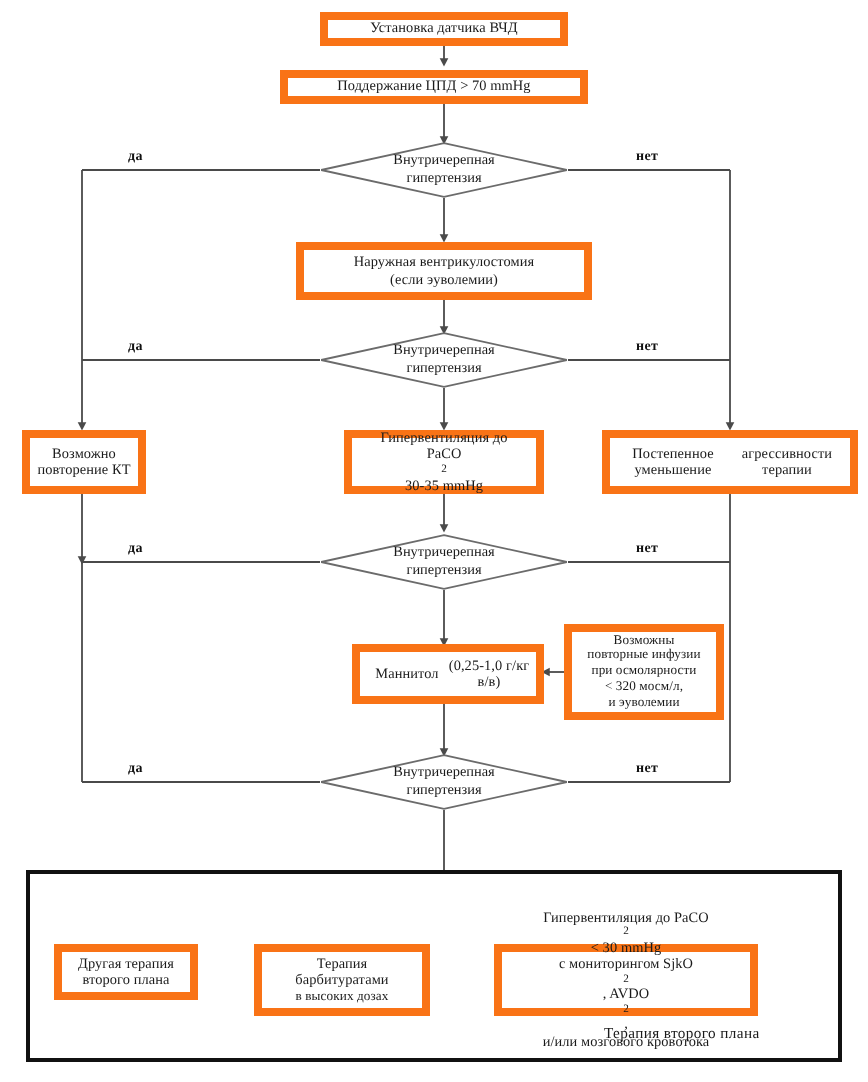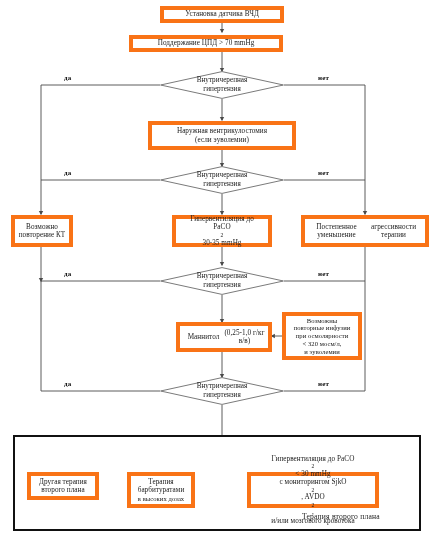--- a/index.html
+++ b/index.html
@@ -131,21 +131,21 @@
       <line x1="63" y1="463" x2="63" y2="472" marker-end="url(#arrow)"></line>
       <line x1="163" y1="463" x2="163" y2="472" marker-end="url(#arrow)"></line>
       <line x1="327" y1="463" x2="327" y2="472" marker-end="url(#arrow)"></line>
     </g>
   </svg>
 
   <div class="node" style="left:160px;top:6px;width:124px;height:17px;">
     <span>Установка датчика ВЧД</span>
   </div>
 
-  <div class="node" style="left:129px;top:35px;width:154px;height:17px;">
+  <div class="node" style="left:140px;top:35px;width:154px;height:17px;">
     <span>Поддержание ЦПД &gt; 70 mmHg</span>
   </div>
 
   <div class="diamond" style="left:160px;top:71px;width:124px;height:28px;">
     <svg class="dshape" viewBox="0 0 124 28" preserveAspectRatio="none">
       <polygon points="62,0.6 123.4,14 62,27.4 0.6,14" fill="#ffffff" stroke="#6b6b6b" stroke-width="0.9"></polygon>
     </svg>
     <div class="dlabel">
       <div>Внутричерепная</div>
       <div>гипертензия</div>
@@ -231,21 +231,21 @@
   <div class="branch-label" style="left:64px;top:380px;">да</div>
   <div class="branch-label" style="left:318px;top:380px;">нет</div>
 
   <div class="second-plan-frame" style="left:13px;top:435px;width:408px;height:96px;"></div>
 
   <div class="node" style="left:27px;top:472px;width:72px;height:28px;flex-direction:column;">
     <span>Другая терапия</span>
     <span>второго плана</span>
   </div>
 
-  <div class="node" style="left:127px;top:472px;width:68px;height:36px;flex-direction:column;">
+  <div class="node" style="left:127px;top:472px;width:88px;height:36px;flex-direction:column;">
     <span>Терапия</span>
     <span>барбитуратами</span>
     <span class="small-line">в высоких дозах</span>
   </div>
 
   <div class="node" style="left:247px;top:472px;width:132px;height:36px;flex-direction:column;">
     <span>
         <span>Гипервентиляция до PaCO</span>
         <span class="sub">2</span>
         <span> &lt; 30 mmHg</span>

